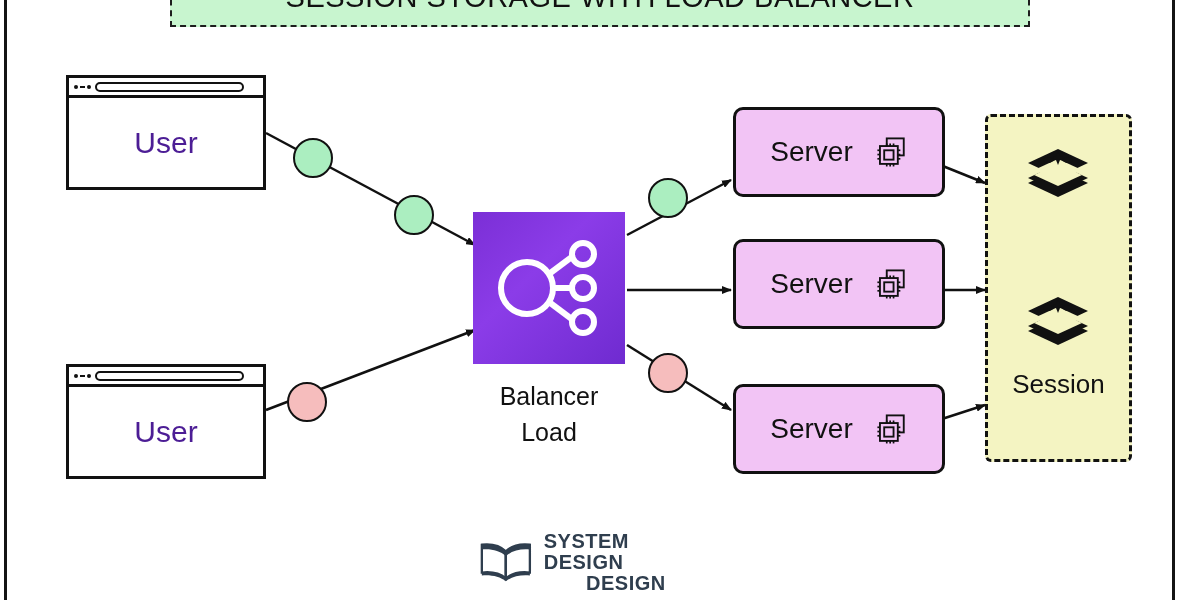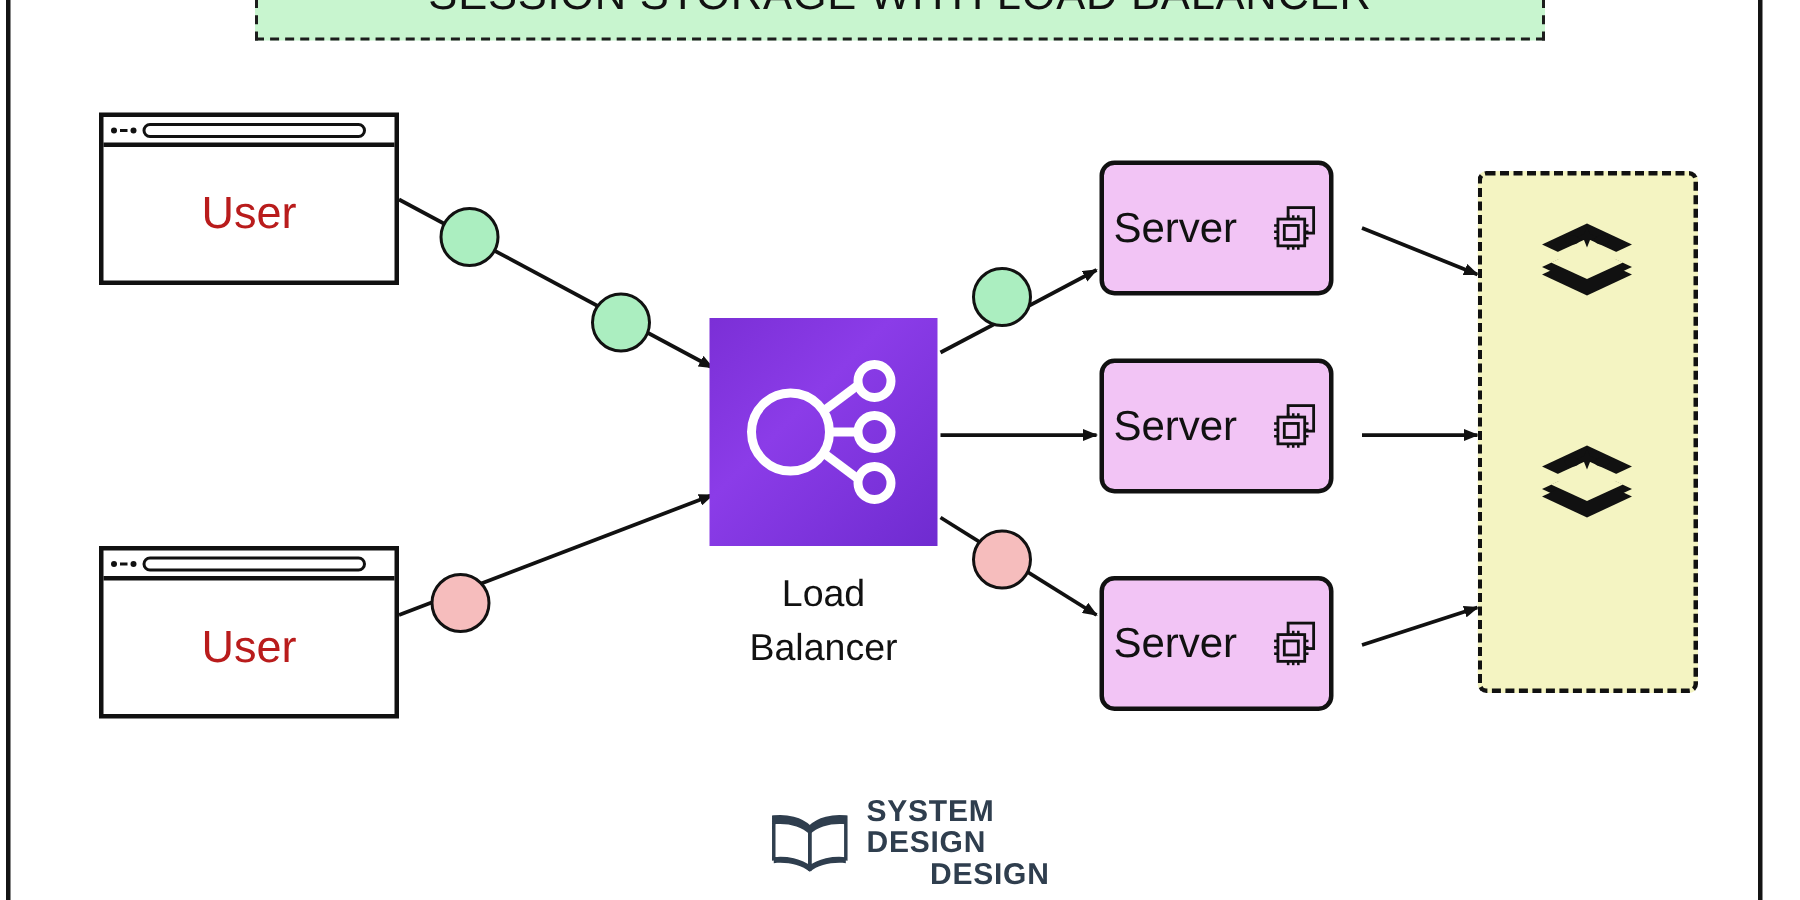--- a/index.html
+++ b/index.html
@@ -96,21 +96,21 @@
     margin-right: 14px;
   }
   .browser .body {
     height: calc(100% - 20px);
     display: flex;
     align-items: center;
     justify-content: center;
   }
   .browser .body span {
     font-size: 30px;
-    color: #b91c1c;
+    color: #4c1d95;
   }
 
   
   #load-balancer-box {
     position: absolute;
     left: 473px;
     top: 212px;
     width: 152px;
     height: 152px;
     background: linear-gradient(135deg, #7b2fd6 0%, #8b3ce8 40%, #6f2bd0 100%);
@@ -122,21 +122,21 @@
     width: 212px;
     text-align: center;
     font-size: 25px;
     line-height: 36px;
     color: #111111;
   }
 
   
   .server-box {
     position: absolute;
-    width: 156px;
+    width: 212px;
     height: 90px;
     background: #f2c4f5;
     border: 3px solid #111111;
     border-radius: 10px;
     box-sizing: border-box;
     display: flex;
     align-items: center;
     justify-content: center;
     gap: 21px;
   }
@@ -186,21 +186,21 @@
     left: 0;
     top: 0;
     width: 1200px;
     height: 600px;
     pointer-events: none;
   }
 
   
   #footer-logo {
     position: absolute;
-    left: 512px;
+    left: 478px;
     top: 536px;
     width: 230px;
     height: 52px;
     display: flex;
     align-items: center;
     gap: 10px;
   }
   #footer-logo .wordmark {
     display: flex;
     flex-direction: column;
@@ -300,22 +300,22 @@
       <circle cx="54" cy="76" r="26" fill="none" stroke="#ffffff" stroke-width="6"></circle>
       <line x1="76" y1="62" x2="100" y2="44" stroke="#ffffff" stroke-width="6"></line>
       <line x1="80" y1="76" x2="100" y2="76" stroke="#ffffff" stroke-width="6"></line>
       <line x1="76" y1="90" x2="100" y2="108" stroke="#ffffff" stroke-width="6"></line>
       <circle cx="110" cy="42" r="11" fill="none" stroke="#ffffff" stroke-width="6"></circle>
       <circle cx="110" cy="76" r="11" fill="none" stroke="#ffffff" stroke-width="6"></circle>
       <circle cx="110" cy="110" r="11" fill="none" stroke="#ffffff" stroke-width="6"></circle>
     </svg>
   </div>
   <div id="load-balancer-caption">
+    <div>Balancer</div>
     <div>Load</div>
-    <div>Balancer</div>
   </div>
 
   <div class="server-box" style="left:733px; top:107px;">
     <span class="label">Server</span>
     <svg viewBox="0 0 40 40" width="34" height="34">
       <rect x="15" y="4" width="20" height="20" fill="none" stroke="#111111" stroke-width="2.2"></rect>
       <rect x="7" y="13" width="21" height="21" fill="#f2c4f5" stroke="#111111" stroke-width="2.2"></rect>
       <rect x="12" y="18" width="11" height="11" fill="none" stroke="#111111" stroke-width="2.2"></rect>
       <g stroke="#111111" stroke-width="2">
         <line x1="15" y1="10" x2="15" y2="13"></line>
@@ -398,20 +398,21 @@
     <path d="M34,19 L64,33 L34,47 L4,33 Z" fill="#111111"></path>
     <path d="M34,14 L58,25 L34,36 L10,25 Z" fill="#f4f4c2"></path>
     <path d="M34,24 L64,38 L34,52 L4,38 Z" fill="#111111"></path>
     <path d="M34,19 L58,30 L34,41 L10,30 Z" fill="#f4f4c2"></path>
     <ellipse cx="24" cy="15" rx="5" ry="3" fill="#111111"></ellipse>
     <ellipse cx="44" cy="15" rx="5" ry="3" fill="#111111"></ellipse>
     <path d="M34,6 L36,11 L41,13 L36,15 L34,20 L32,15 L27,13 L32,11 Z" fill="#111111"></path>
   </svg>
 
   <div id="session-store-label">
+    <div>Session</div>
   </div>
 
   <div id="footer-logo">
     <svg width="58" height="44" viewBox="0 0 58 44">
       <path d="M29,11 C23,5 13,3 4,4 L4,33 C13,32 23,34 29,39 Z" fill="#ffffff" stroke="#2f3e4e" stroke-width="2.4"></path>
       <path d="M29,11 C35,5 45,3 54,4 L54,33 C45,32 35,34 29,39 Z" fill="#ffffff" stroke="#2f3e4e" stroke-width="2.4"></path>
       <path d="M29,11 C23,5 13,3 4,4 L4,9 C13,8 23,10 29,16 Z" fill="#2f3e4e"></path>
       <path d="M29,11 C35,5 45,3 54,4 L54,9 C45,8 35,10 29,16 Z" fill="#2f3e4e"></path>
       <line x1="29" y1="11" x2="29" y2="39" stroke="#2f3e4e" stroke-width="2.4"></line>
       <path d="M4,33 C13,32 23,34 29,39 C35,34 45,32 54,33 L54,36 C45,35 35,37 29,42 C23,37 13,35 4,36 Z" fill="#2f3e4e"></path>

